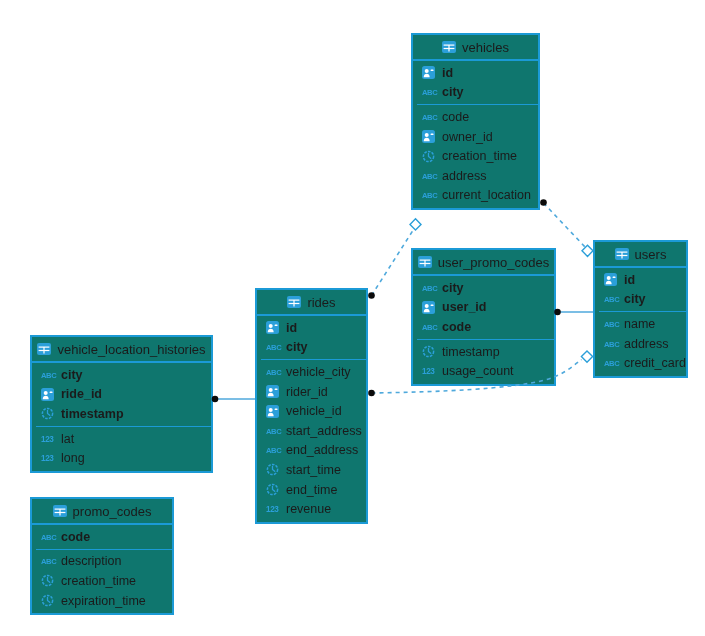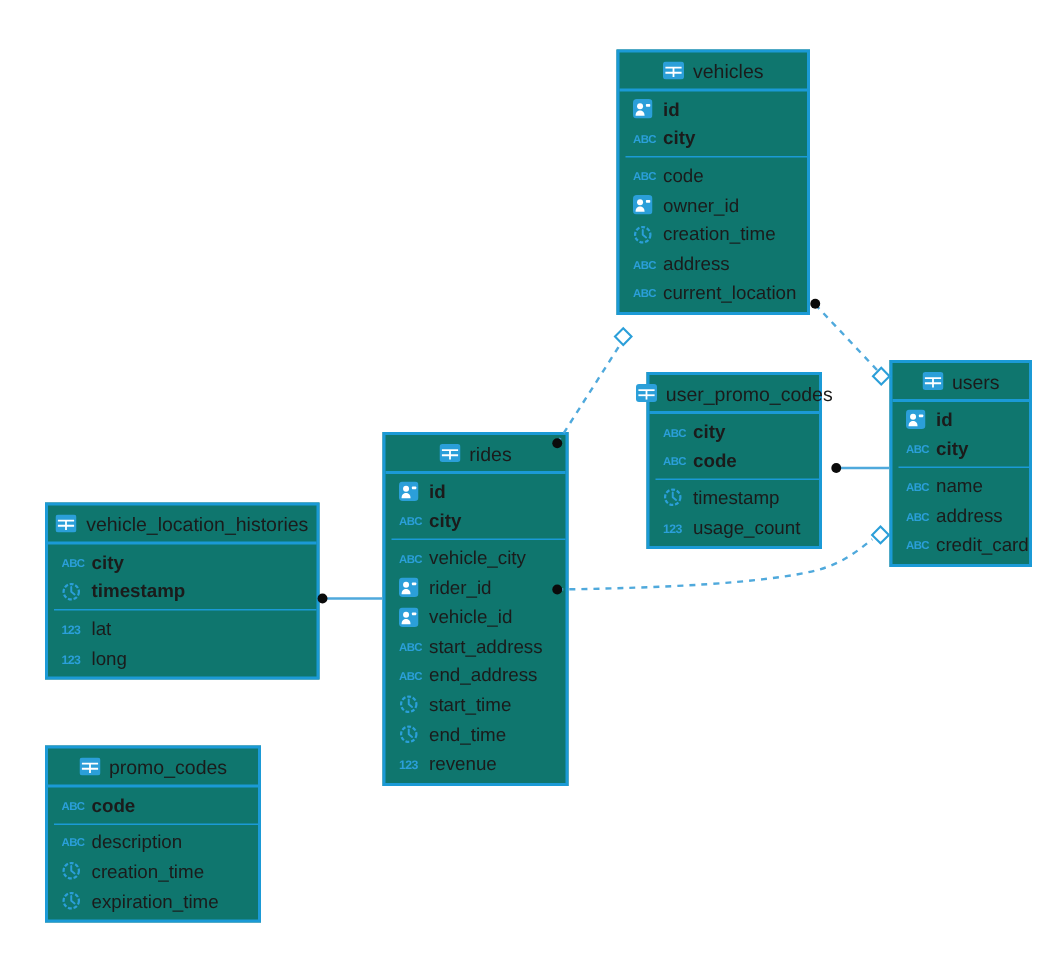--- a/index.html
+++ b/index.html
@@ -143,40 +143,51 @@
         <span class="icon">
           <svg width="17" height="10" viewBox="0 0 17 10">
             <text x="0" y="8.2" font-family="Liberation Sans, sans-serif" font-size="7.6" font-weight="bold" letter-spacing="-0.4" fill="#2b9fd9">ABC</text>
           </svg>
         </span>
         <span class="cname">current_location</span>
       </div>
     </div>
 </section>
 
-<section class="table" style="left:431px;top:248px;width:117px;">
+<section class="table" style="left:411px;top:248px;width:145px;">
   <header class="thead">
     <span class="icon">
         <svg width="14" height="12" viewBox="0 0 14 12">
           <rect width="14" height="12" rx="2" fill="#2b9fd9"></rect>
           <line x1="1.6" y1="4.1" x2="12.4" y2="4.1" stroke="#fff" stroke-width="1.2"></line>
           <line x1="1.6" y1="7.5" x2="12.4" y2="7.5" stroke="#fff" stroke-width="1.2"></line>
           <line x1="7" y1="4.1" x2="7" y2="10.4" stroke="#fff" stroke-width="1.2"></line>
         </svg>
       </span>
     <span class="tname">user_promo_codes</span>
   </header>
   <div class="cols">
       <div class="crow pk">
         <span class="icon">
           <svg width="17" height="10" viewBox="0 0 17 10">
             <text x="0" y="8.2" font-family="Liberation Sans, sans-serif" font-size="7.6" font-weight="bold" letter-spacing="-0.4" fill="#2b9fd9">ABC</text>
           </svg>
         </span>
         <span class="cname">city</span>
+      </div>
+      <div class="crow pk">
+        <span class="icon">
+          <svg width="13" height="13" viewBox="0 0 13 13">
+            <rect width="13" height="13" rx="2.5" fill="#2b9fd9"></rect>
+            <circle cx="4.7" cy="4.9" r="2" fill="#fff"></circle>
+            <path d="M1.7 11.2 C1.7 8.7 3.1 7.7 4.7 7.7 C6.3 7.7 7.7 8.7 7.7 11.2 Z" fill="#fff"></path>
+            <rect x="8.6" y="3.4" width="2.9" height="1.7" rx="0.5" fill="#fff"></rect>
+          </svg>
+        </span>
+        <span class="cname">user_id</span>
       </div>
       <div class="crow pk">
         <span class="icon">
           <svg width="17" height="10" viewBox="0 0 17 10">
             <text x="0" y="8.2" font-family="Liberation Sans, sans-serif" font-size="7.6" font-weight="bold" letter-spacing="-0.4" fill="#2b9fd9">ABC</text>
           </svg>
         </span>
         <span class="cname">code</span>
       </div>
       <div class="sep"></div>
@@ -253,21 +264,21 @@
         <span class="icon">
           <svg width="17" height="10" viewBox="0 0 17 10">
             <text x="0" y="8.2" font-family="Liberation Sans, sans-serif" font-size="7.6" font-weight="bold" letter-spacing="-0.4" fill="#2b9fd9">ABC</text>
           </svg>
         </span>
         <span class="cname">credit_card</span>
       </div>
     </div>
 </section>
 
-<section class="table" style="left:255px;top:288px;width:124px;">
+<section class="table" style="left:255px;top:288px;width:113px;">
   <header class="thead">
     <span class="icon">
         <svg width="14" height="12" viewBox="0 0 14 12">
           <rect width="14" height="12" rx="2" fill="#2b9fd9"></rect>
           <line x1="1.6" y1="4.1" x2="12.4" y2="4.1" stroke="#fff" stroke-width="1.2"></line>
           <line x1="1.6" y1="7.5" x2="12.4" y2="7.5" stroke="#fff" stroke-width="1.2"></line>
           <line x1="7" y1="4.1" x2="7" y2="10.4" stroke="#fff" stroke-width="1.2"></line>
         </svg>
       </span>
     <span class="tname">rides</span>
@@ -384,20 +395,31 @@
       <div class="crow pk">
         <span class="icon">
           <svg width="17" height="10" viewBox="0 0 17 10">
             <text x="0" y="8.2" font-family="Liberation Sans, sans-serif" font-size="7.6" font-weight="bold" letter-spacing="-0.4" fill="#2b9fd9">ABC</text>
           </svg>
         </span>
         <span class="cname">city</span>
       </div>
       <div class="crow pk">
         <span class="icon">
+          <svg width="13" height="13" viewBox="0 0 13 13">
+            <rect width="13" height="13" rx="2.5" fill="#2b9fd9"></rect>
+            <circle cx="4.7" cy="4.9" r="2" fill="#fff"></circle>
+            <path d="M1.7 11.2 C1.7 8.7 3.1 7.7 4.7 7.7 C6.3 7.7 7.7 8.7 7.7 11.2 Z" fill="#fff"></path>
+            <rect x="8.6" y="3.4" width="2.9" height="1.7" rx="0.5" fill="#fff"></rect>
+          </svg>
+        </span>
+        <span class="cname">ride_id</span>
+      </div>
+      <div class="crow pk">
+        <span class="icon">
           <svg width="13" height="13" viewBox="0 0 14 14">
             <circle cx="7" cy="7" r="5.5" fill="none" stroke="#2b9fd9" stroke-width="1.6" stroke-dasharray="2.8 1.3"></circle>
             <path d="M7 7 L7 3.6 M7 7 L9.4 8.9" stroke="#2b9fd9" stroke-width="1.4" fill="none" stroke-linecap="round"></path>
           </svg>
         </span>
         <span class="cname">timestamp</span>
       </div>
       <div class="sep"></div>
       <div class="crow">
         <span class="icon">

